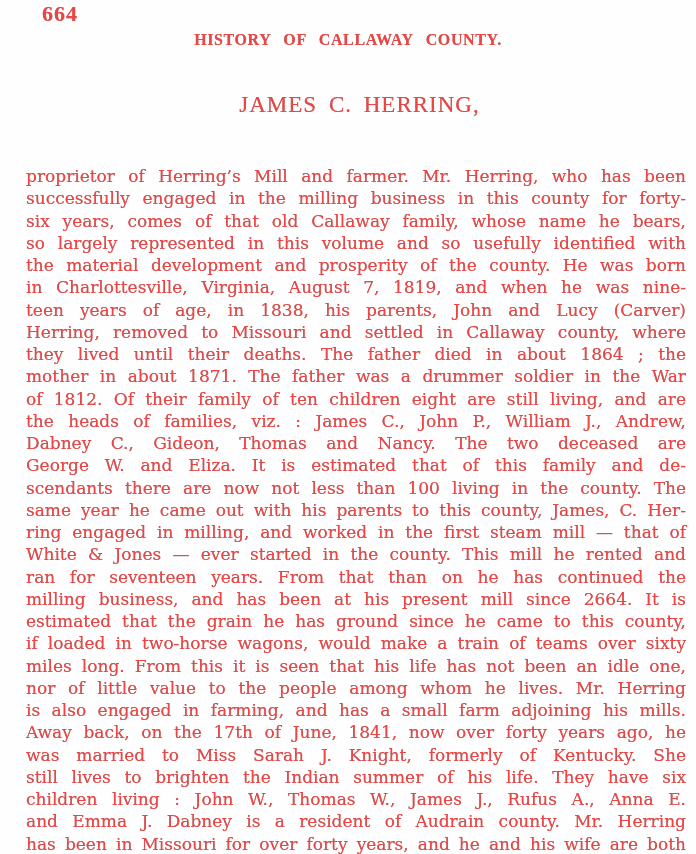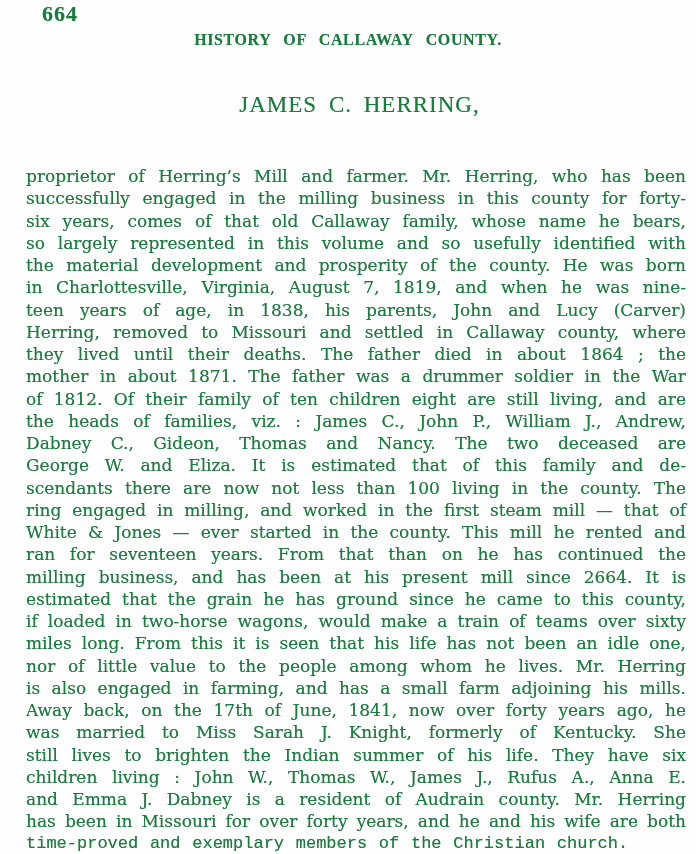--- a/index.html
+++ b/index.html
@@ -3,21 +3,21 @@
 <meta charset="utf-8">
 <style>
   html, body { margin: 0; padding: 0; background: #ffffff; }
 
   .page {
     position: relative;
     width: 696px;
     height: 854px;
     background: #fefefe;
     font-family: "DejaVu Serif", serif;
-    color: #15803d;
+    color: #ef4444;
     overflow: hidden;
     text-shadow: 0 0 0.5px rgba(30,30,30,0.45);
   }
 
   .page-number {
     position: absolute;
     left: 42px;
     top: 1px;
     font-size: 22px;
     font-weight: bold;
@@ -97,20 +97,21 @@
       <div class="text-line">in Charlottesville, Virginia, August 7, 1819, and when he was nine-</div>
       <div class="text-line">teen years of age, in 1838, his parents, John and Lucy (Carver)</div>
       <div class="text-line">Herring, removed to Missouri and settled in Callaway county, where</div>
       <div class="text-line">they lived until their deaths. The father died in about 1864 ; the</div>
       <div class="text-line">mother in about 1871. The father was a drummer soldier in the War</div>
       <div class="text-line">of 1812. Of their family of ten children eight are still living, and are</div>
       <div class="text-line">the heads of families, viz. : James C., John P., William J., Andrew,</div>
       <div class="text-line">Dabney C., Gideon, Thomas and Nancy. The two deceased are</div>
       <div class="text-line">George W. and Eliza. It is estimated that of this family and de-</div>
       <div class="text-line">scendants there are now not less than 100 living in the county. The</div>
+      <div class="text-line">same year he came out with his parents to this county, James, C. Her-</div>
       <div class="text-line">ring engaged in milling, and worked in the first steam mill — that of</div>
       <div class="text-line">White &amp; Jones — ever started in the county. This mill he rented and</div>
       <div class="text-line">ran for seventeen years. From that than on he has continued the</div>
       <div class="text-line">milling business, and has been at his present mill since 2664. It is</div>
       <div class="text-line">estimated that the grain he has ground since he came to this county,</div>
       <div class="text-line">if loaded in two-horse wagons, would make a train of teams over sixty</div>
       <div class="text-line">miles long. From this it is seen that his life has not been an idle one,</div>
       <div class="text-line">nor of little value to the people among whom he lives. Mr. Herring</div>
       <div class="text-line">is also engaged in farming, and has a small farm adjoining his mills.</div>
       <div class="text-line">Away back, on the 17th of June, 1841, now over forty years ago, he</div>

